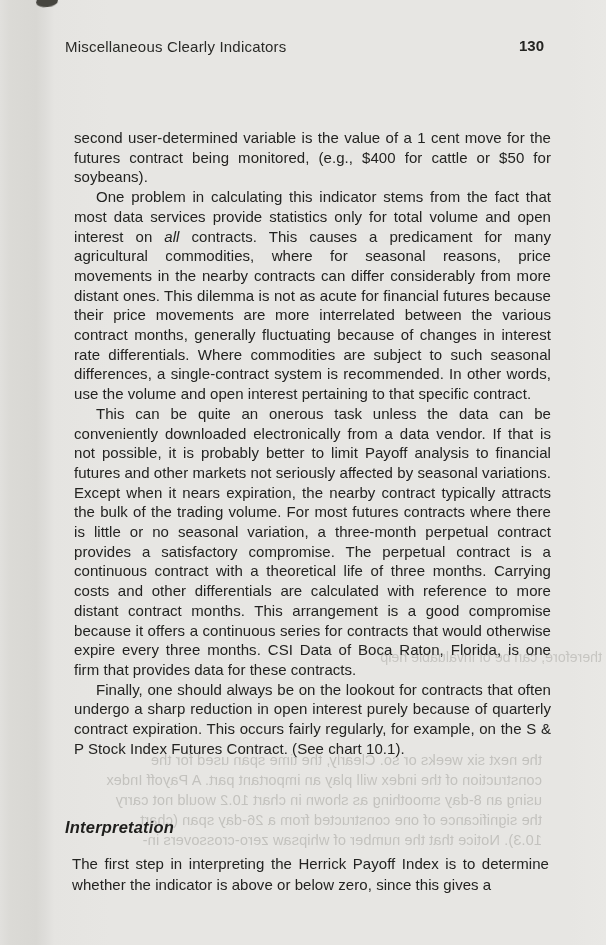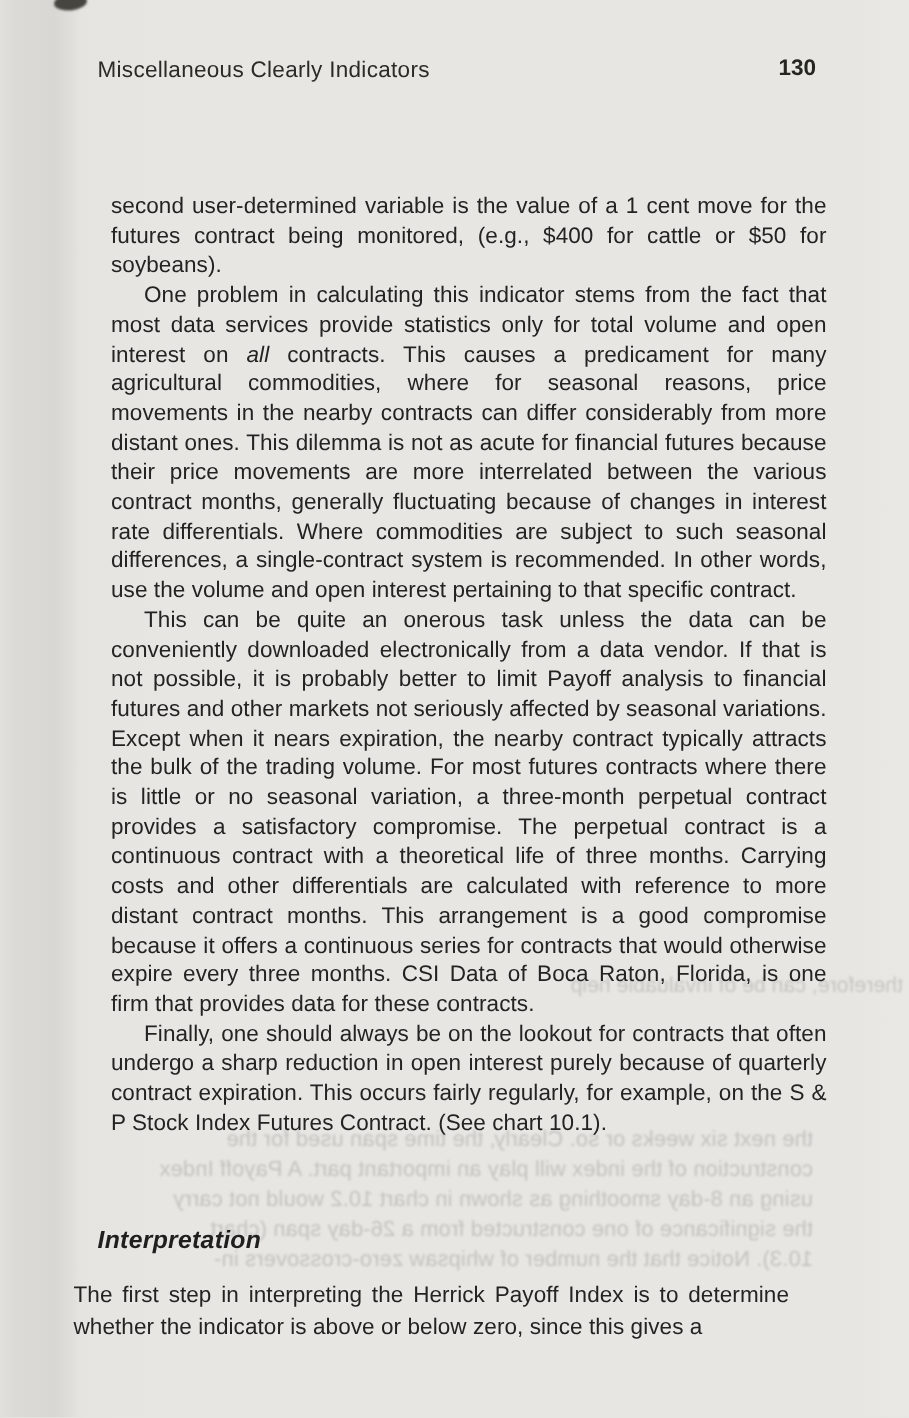--- a/index.html
+++ b/index.html
@@ -42,21 +42,21 @@
     letter-spacing:0.05px;color:var(--ink);margin-top:42px;
   }
   .body-text p, .after-heading p{margin:0;}
   .body-text p.indent, .after-heading p.indent{text-indent:22px;}
   .body-text i{}
   .section-heading{
     position:absolute;left:65px;top:818px;margin:0;
     font-size:16.5px;font-weight:bold;letter-spacing:0.2px;color:#1f1f1d;font-style:italic;
   }
   .after-heading{
-    position:absolute;left:49px;top:854px;width:477px;
+    position:absolute;left:72px;top:854px;width:477px;
     font-size:15px;line-height:20.5px;text-align:justify;
     letter-spacing:0.05px;color:var(--ink);
   }
   
   .ghost-layer{position:absolute;left:0;top:0;width:606px;height:945px;pointer-events:none;}
   .ghost-line{
     position:absolute;left:64px;width:478px;height:20px;
     font-size:14.6px;line-height:20px;white-space:nowrap;overflow:hidden;
     color:var(--ghost-ink);opacity:0.55;
     transform:scaleX(-1);filter:blur(0.55px);

